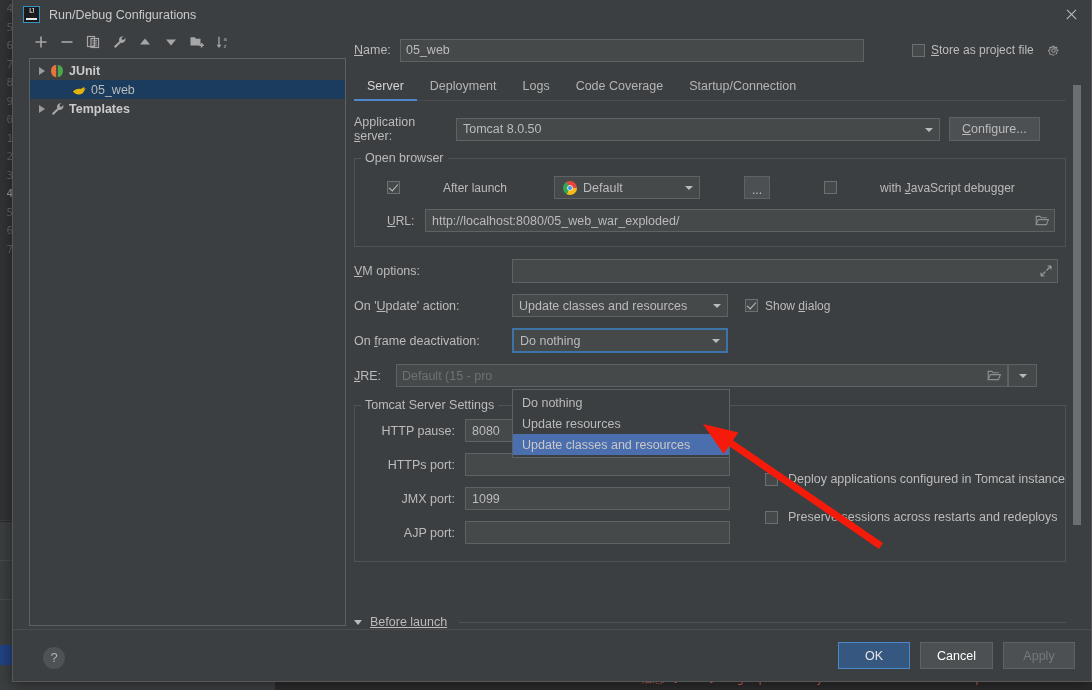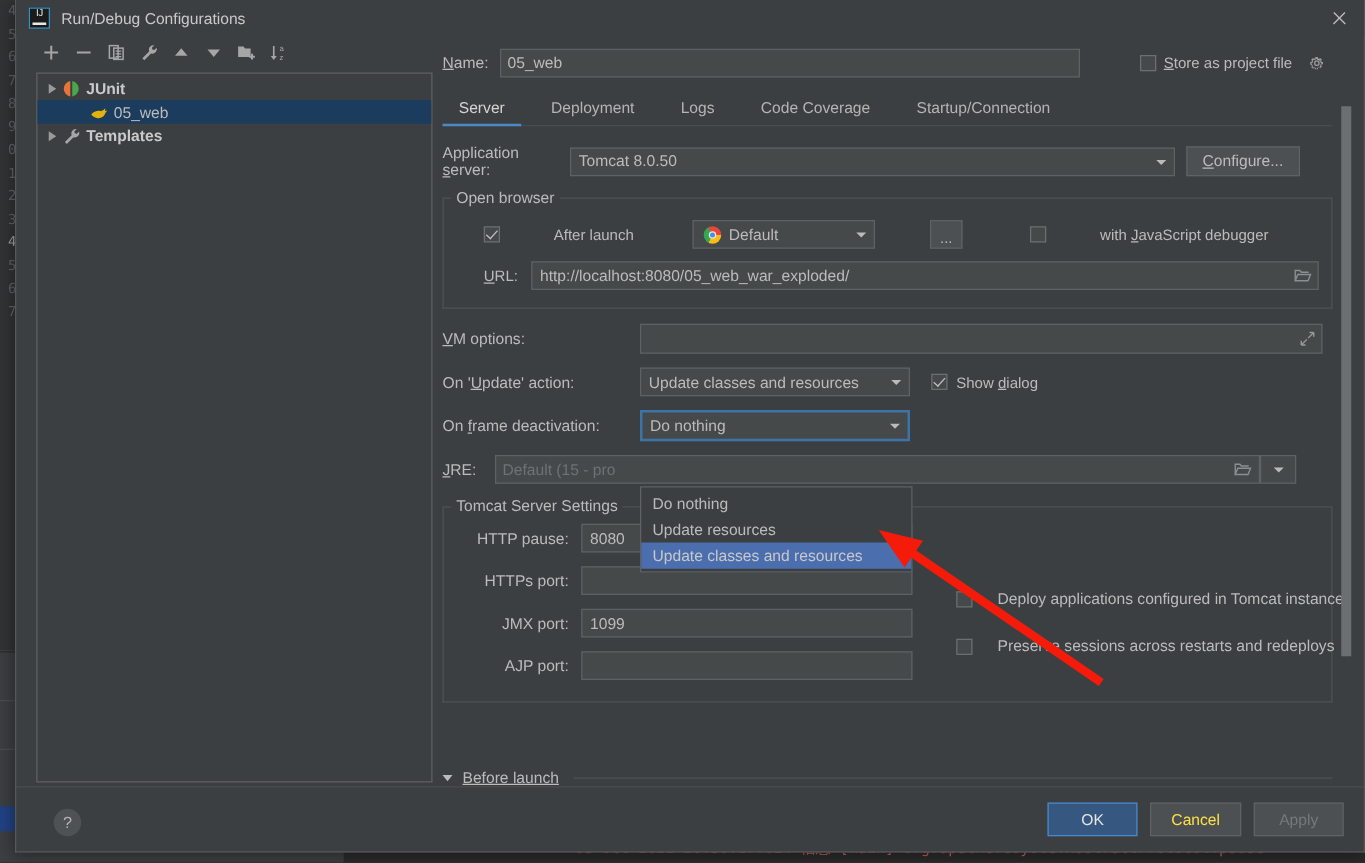--- a/index.html
+++ b/index.html
@@ -179,21 +179,21 @@
     content: ""; position: absolute; left: 3px; top: 0px;
     width: 4px; height: 8px;
     border: solid #c0c0c0; border-width: 0 1.6px 1.6px 0;
     transform: rotate(42deg);
   }
   .gear {
     width: 13px; height: 13px; margin-left: 7px; position: relative;
   }
 
   .tabs {
-    display: flex; align-items: flex-end; gap: 11px;
+    display: flex; align-items: flex-end; gap: 0px;
     margin-top: 12px; height: 27px;
     border-bottom: 1px solid #4a4d4f;
     width: 712px;
   }
   .tab {
     padding: 0 13px; height: 26px; line-height: 24px;
     font-size: 12.5px; color: #b4b4b4; position: relative;
   }
   .tab.active { color: #d4d4d4; }
   .tab.active::after {
@@ -289,21 +289,21 @@
   .portlabel {
     width: 100px; text-align: right; padding-right: 10px;
     font-size: 12.5px; color: #bbbbbb;
   }
   .portfield {
     width: 265px; height: 23px; background: #45494a;
     border: 1px solid #5e6264; font-size: 12.5px;
     color: #bbbbbb; display: flex; align-items: center; padding: 0 6px;
   }
   .rightcbx {
-    display: flex; align-items: center; gap: 20px; margin-left: 17px;
+    display: flex; align-items: center; gap: 10px; margin-left: 17px;
     font-size: 12.5px; color: #bbbbbb; white-space: nowrap;
   }
 
   
   .popup {
     position: absolute; left: 499px; top: 360px; width: 218px;
     background: #3c3f41; border: 1px solid #5e6264;
     z-index: 40; padding: 2px 0;
   }
   .popup-item {
@@ -330,21 +330,21 @@
 
   
   .btnbar {
     position: absolute; right: 16px; bottom: 12px;
     display: flex; gap: 10px;
   }
   .dbtn {
     min-width: 72px; height: 27px; padding: 0 16px;
     display: flex; align-items: center; justify-content: center;
     font-size: 12.5px; background: #4c5052;
-    border: 1px solid #5e6264; color: #fde047;
+    border: 1px solid #5e6264; color: #ffffff;
   }
   .dbtn.primary { background: #365880; border-color: #4a88c7; color: #e5e5e5; }
   .dbtn.disabled { color: #74797b; }
 
   
   .vscroll {
     position: absolute; right: 10px; top: 56px; width: 8px; height: 504px;
   }
   .vscroll .thumb {
     position: absolute; left: 0; top: 0; width: 8px; height: 440px;

